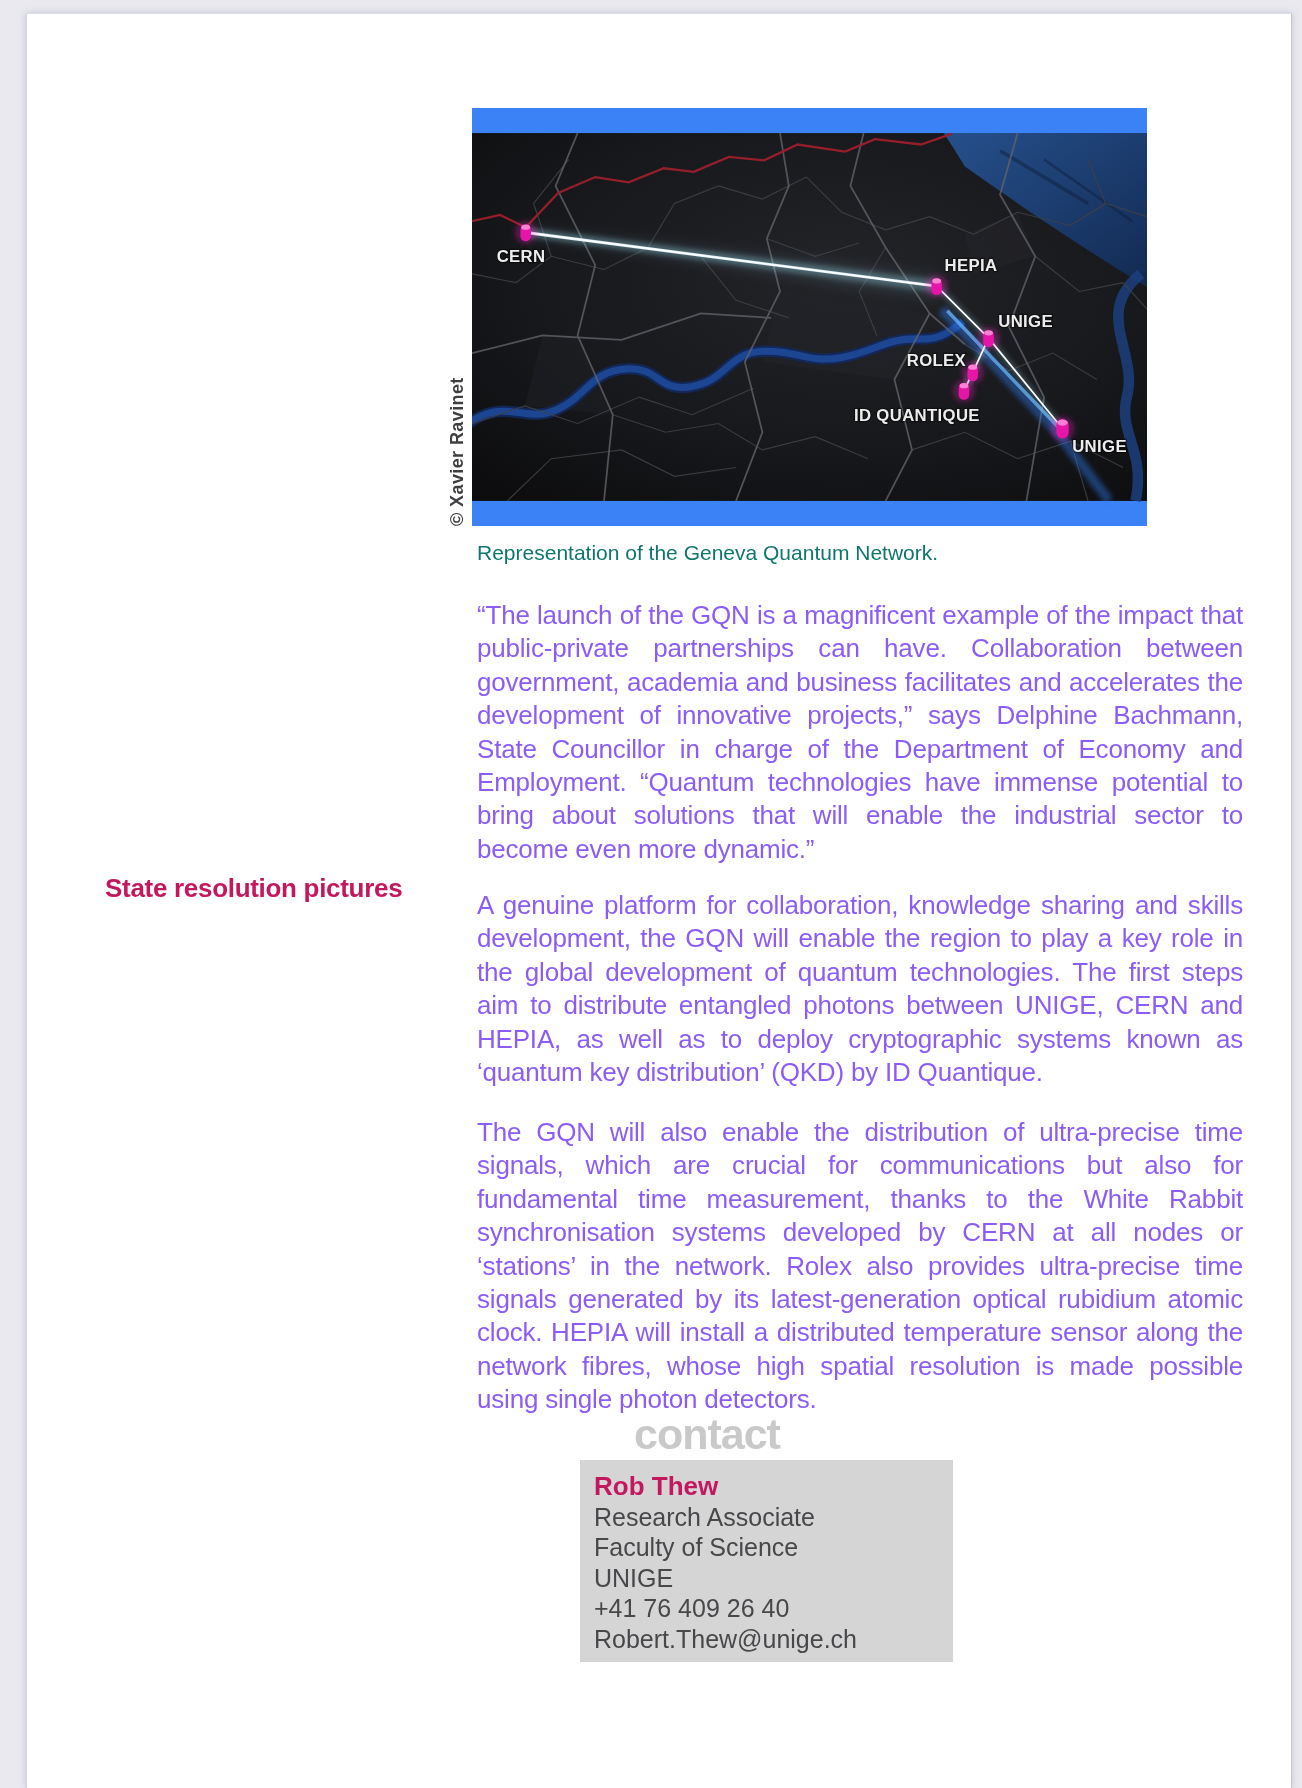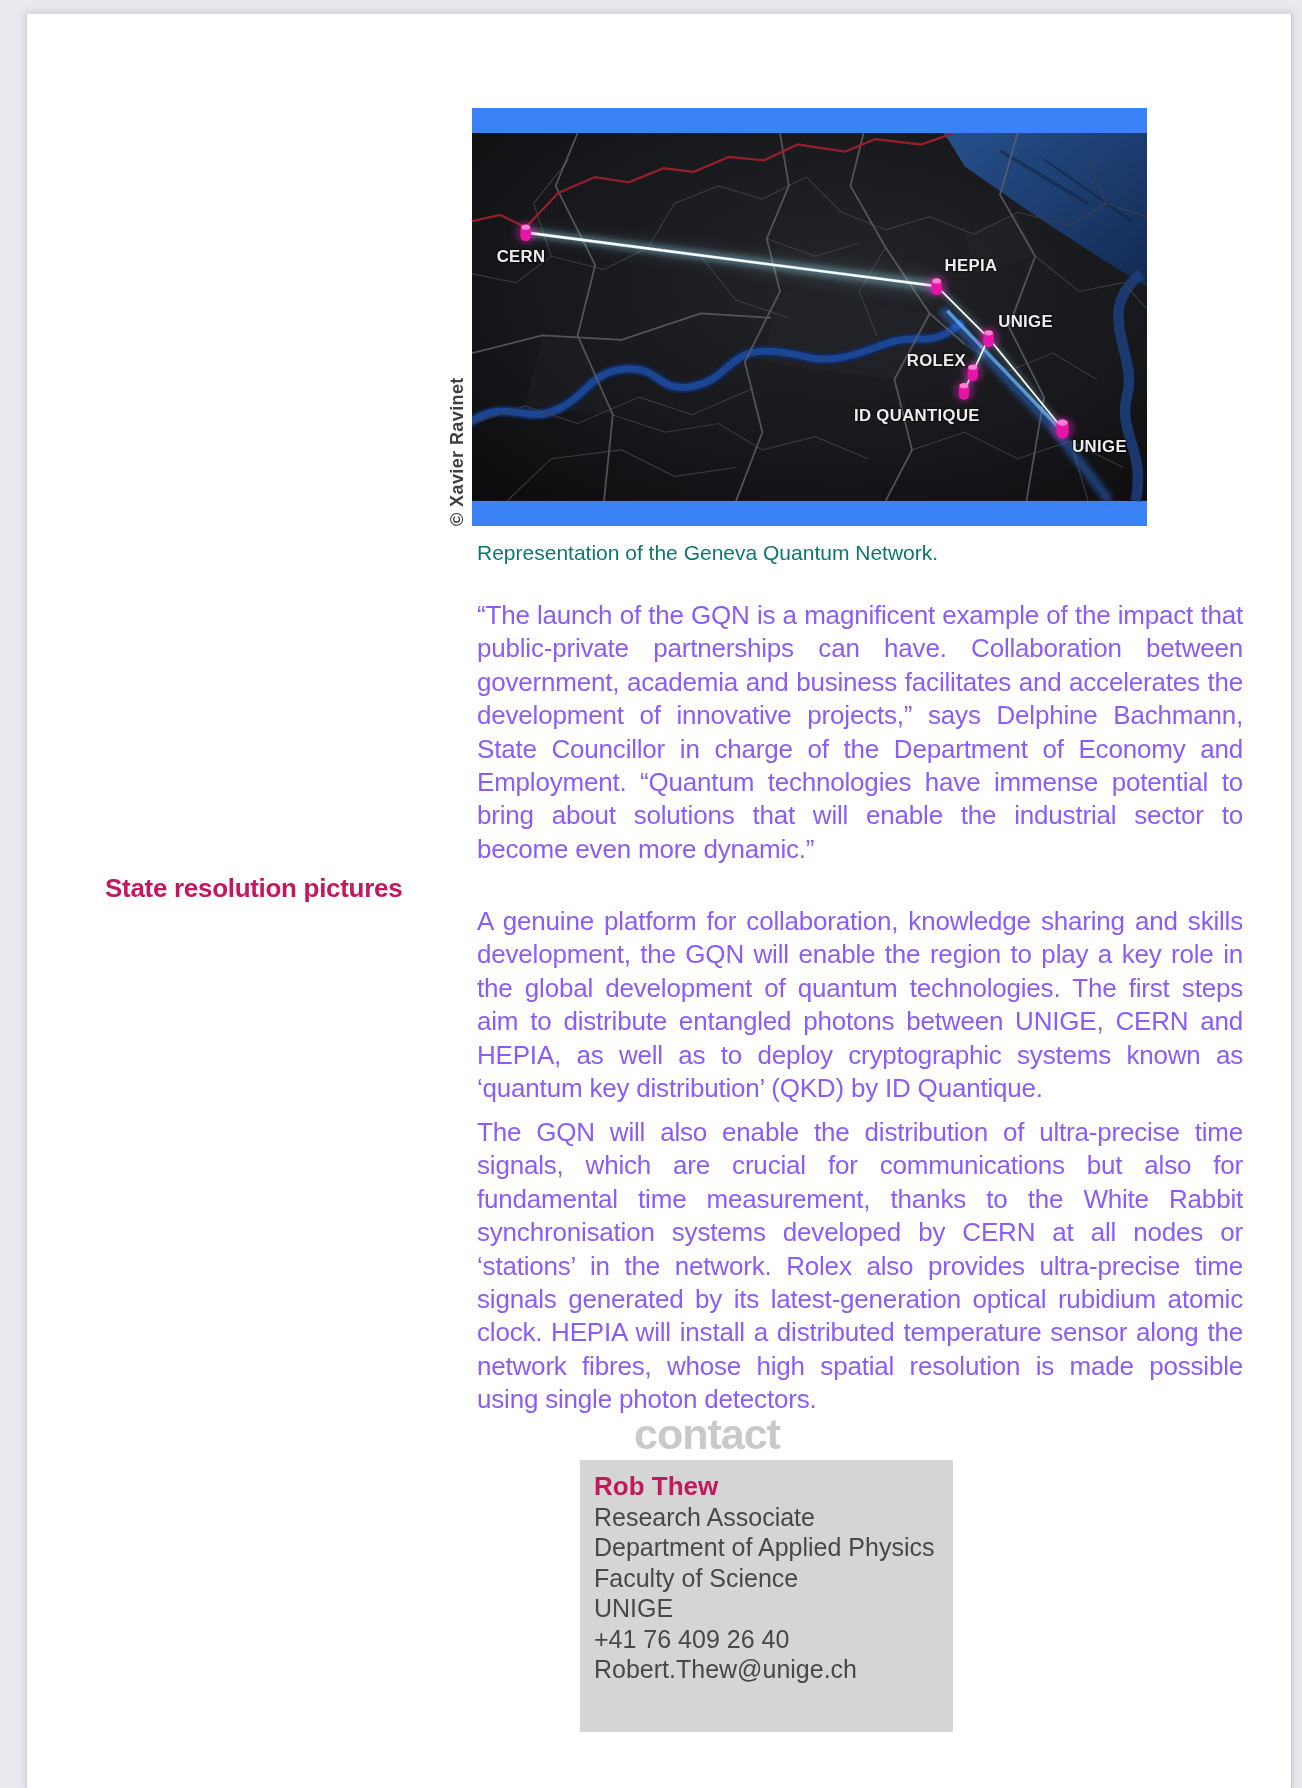--- a/index.html
+++ b/index.html
@@ -38,32 +38,32 @@
   .caption {
     position:absolute; left:450px; top:527px; width:766px;
     font-size:21px; color:#0f766e;
   }
   .bodytext {
     position:absolute; left:450px; width:766px;
     font-size:26px; line-height:33.4px; color:#8b5cf6;
     text-align:justify; letter-spacing:-.2px;
   }
   .p1 { top:585px; }
-  .p2 { top:875px;margin-top:16px; }
+  .p2 { top:875px; }
   .p3 { top:1102px; }
   .side-label {
     position:absolute; left:78px; top:859px;
     font-size:26px; font-weight:bold; color:#c4185e; letter-spacing:-.3px;
   }
   .contact-heading {
     position:absolute; left:607px; top:1396px;
     font-size:43px; font-weight:bold; color:#c9c9c9; letter-spacing:-1px;
   }
   .contact-card {
-    position:absolute; left:553px; top:1446px; width:373px; height:272px;
+    position:absolute; left:553px; top:1446px; width:373px; height:202px;
     background:#d5d5d6; padding:11px 10px 0 14px;
   }
   .contact-name {
     font-size:26px; font-weight:bold; color:#c4185e; line-height:31px;
   }
   .contact-line {
     font-size:25px; color:#48484b; line-height:30.4px;
   }
 </style>
 </head>
@@ -203,20 +203,19 @@
   <p class="bodytext p1">“The launch of the GQN is a magnificent example of the impact that public-private partnerships can have. Collaboration between government, academia and business facilitates and accelerates the development of innovative projects,” says Delphine Bachmann, State Councillor in charge of the Department of Economy and Employment. “Quantum technologies have immense potential to bring about solutions that will enable the industrial sector to become even more dynamic.”</p>
   <p class="bodytext p2">A genuine platform for collaboration, knowledge sharing and skills development, the GQN will enable the region to play a key role in the global development of quantum technologies. The first steps aim to distribute entangled photons between UNIGE, CERN and HEPIA, as well as to deploy cryptographic systems known as ‘quantum key distribution’ (QKD) by ID Quantique.</p>
   <p class="bodytext p3">The GQN will also enable the distribution of ultra-precise time signals, which are crucial for communications but also for fundamental time measurement, thanks to the White Rabbit synchronisation systems developed by CERN at all nodes or ‘stations’ in the network. Rolex also provides ultra-precise time signals generated by its latest-generation optical rubidium atomic clock. HEPIA will install a distributed temperature sensor along the network fibres, whose high spatial resolution is made possible using single photon detectors.</p>
 
   <div class="side-label">State resolution pictures</div>
 
   <div class="contact-heading">contact</div>
   <div class="contact-card">
     <div class="contact-name">Rob Thew</div>
     <div class="contact-line">Research Associate</div>
-    <div class="contact-line">Department of Applied Physics</div>
     <div class="contact-line">Faculty of Science</div>
     <div class="contact-line">UNIGE</div>
     <div class="contact-line">+41 76 409 26 40</div>
     <div class="contact-line">Robert.Thew@unige.ch</div>
   </div>
 
 </div>
 
 </body></html>

